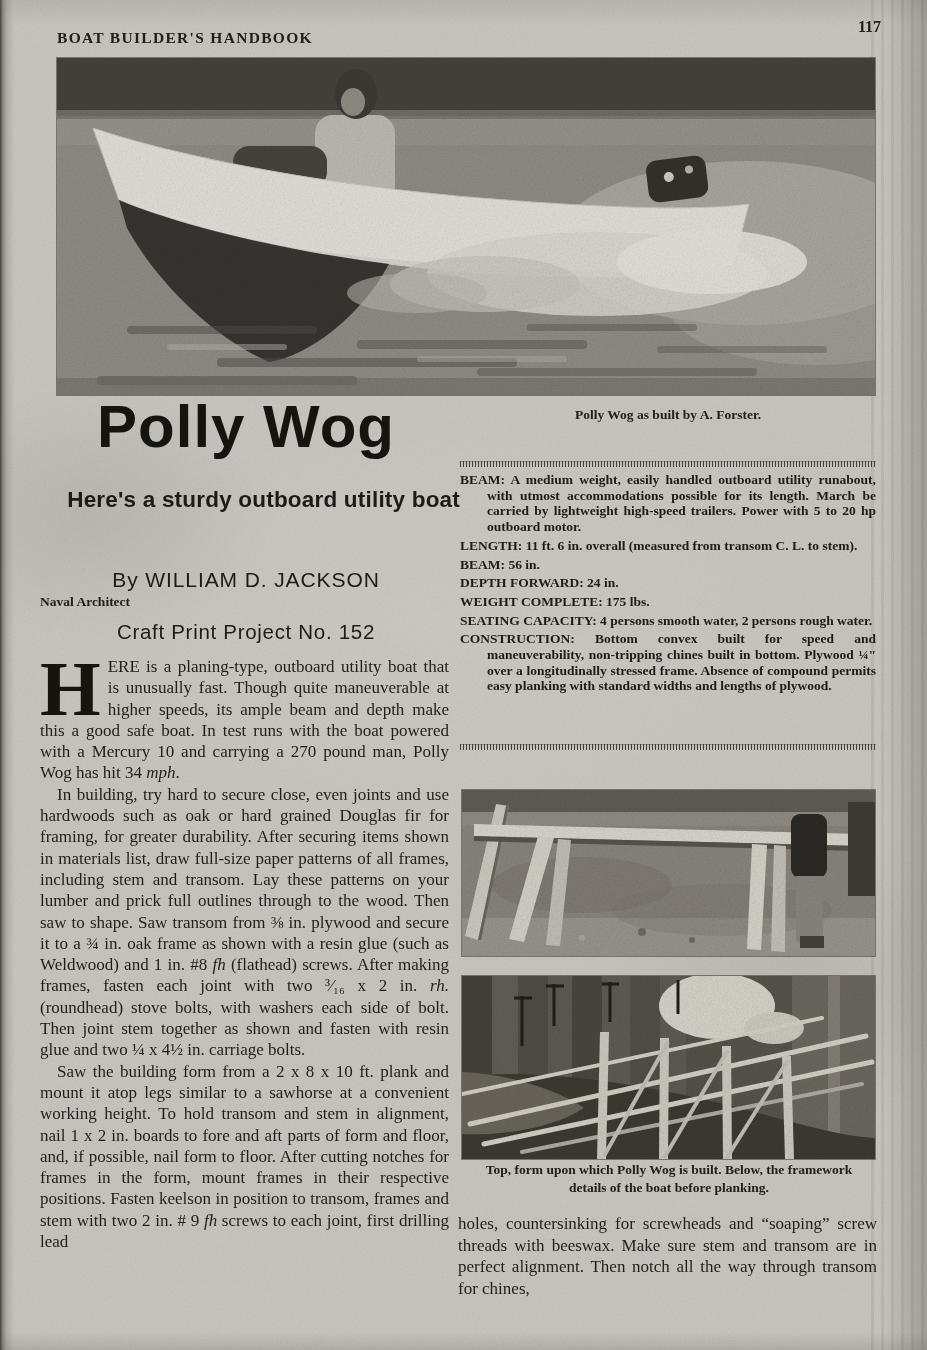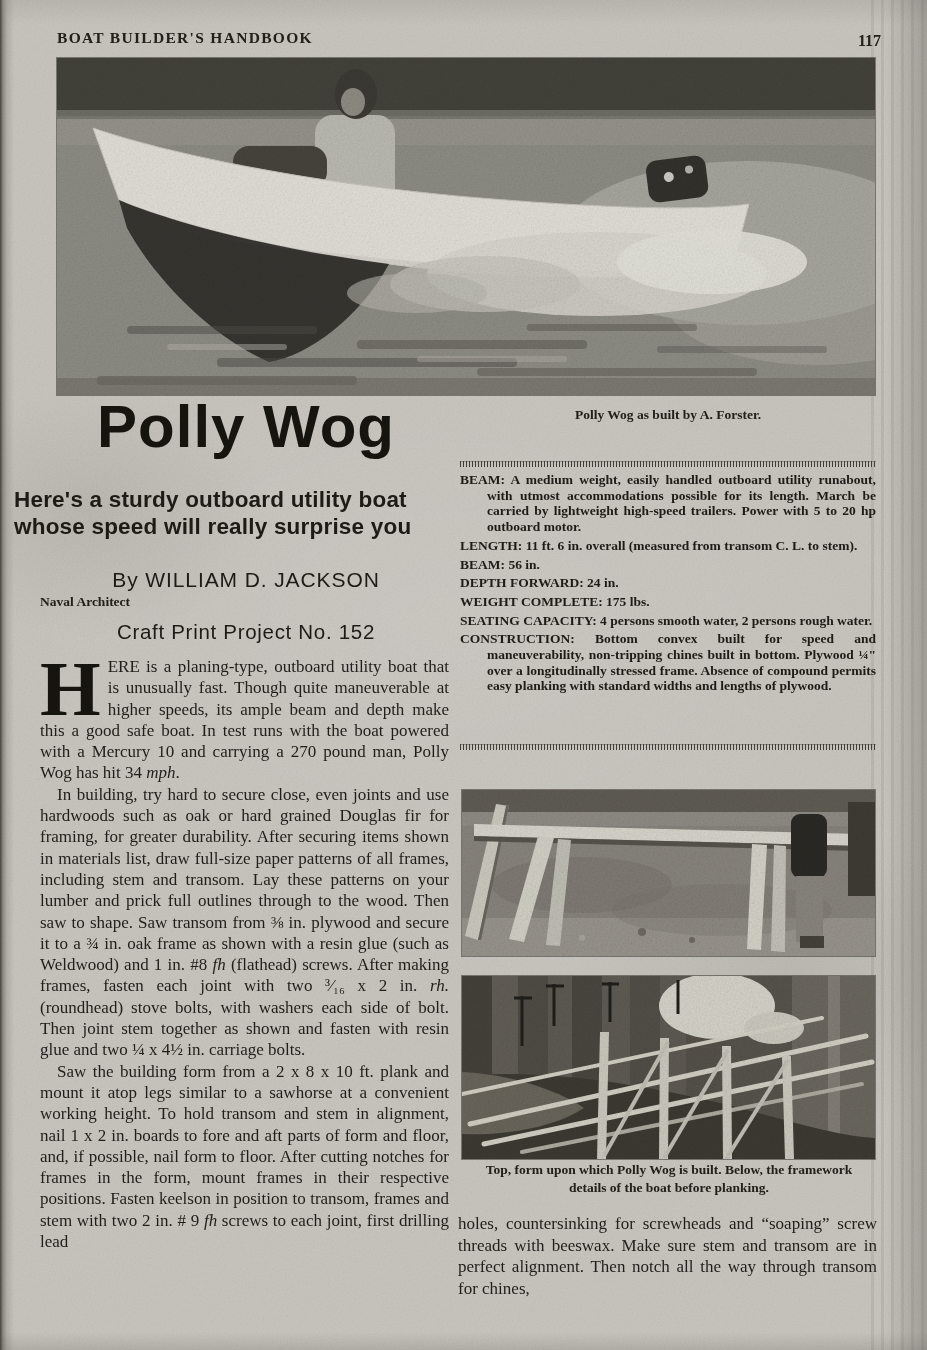--- a/index.html
+++ b/index.html
@@ -19,36 +19,36 @@
   .edge-right{position:absolute;right:0;top:0;bottom:0;width:56px;
     background:
       repeating-linear-gradient(90deg, rgba(88,86,80,0.12) 0 3px, rgba(0,0,0,0) 3px 10px),
       linear-gradient(270deg, rgba(70,68,63,0.28), rgba(0,0,0,0) 75%);}
   .edge-bottom{position:absolute;left:0;right:0;bottom:0;height:18px;
     background:linear-gradient(0deg, rgba(80,78,72,0.18), rgba(0,0,0,0));}
   .grain-overlay{position:absolute;left:0;top:0;width:927px;height:1350px;pointer-events:none;}
 
   .header-title{position:absolute;left:57px;top:29px;width:818px;text-align:left;
     font-weight:bold;font-size:15.5px;letter-spacing:1.3px;color:#23201b;}
-  .page-number{position:absolute;top:32px;right:46px;font-weight:bold;font-size:16px;color:#23201b;}
+  .page-number{position:absolute;top:18px;right:46px;font-weight:bold;font-size:16px;color:#23201b;}
 
   .photo{position:absolute;box-shadow:0 0 0 1px rgba(55,53,48,0.55);}
   .photo svg{display:block;width:100%;height:100%;}
   .photo-main{left:57px;top:58px;width:818px;height:337px;}
   .photo-a{left:462px;top:790px;width:413px;height:166px;}
   .photo-b{left:462px;top:976px;width:413px;height:183px;}
 
   .caption{font-weight:bold;font-size:13.5px;line-height:1.3;color:#23201b;text-align:center;}
   .caption-main{position:absolute;left:460px;top:406px;width:416px;}
   .caption-b{position:absolute;left:468px;top:1161px;width:402px;}
 
   .sans{font-family:"Liberation Sans","DejaVu Sans",sans-serif;}
   .title{position:absolute;left:40px;top:397px;width:412px;text-align:center;
     font-weight:bold;font-size:60px;line-height:1;letter-spacing:1px;color:#16140f;}
-  .subtitle{position:absolute;left:14px;top:487px;width:424px;text-align:left;
+  .subtitle{position:absolute;left:36px;top:487px;width:424px;text-align:right;
     font-weight:bold;font-size:22.5px;line-height:1.18;letter-spacing:0.2px;color:#1d1b16;}
   .byline{position:absolute;left:40px;top:568px;width:412px;text-align:center;
     font-weight:normal;font-size:21px;letter-spacing:0.9px;color:#1d1b16;}
   .byline-role{position:absolute;left:40px;top:594px;width:412px;text-align:left;
     font-weight:bold;font-size:13.5px;color:#23201b;}
   .project{position:absolute;left:40px;top:620px;width:412px;text-align:center;
     font-weight:normal;font-size:20.5px;letter-spacing:0.7px;color:#1d1b16;}
 
   .body-col{position:absolute;left:40px;top:656px;width:409px;
     font-size:17px;line-height:21.3px;text-align:justify;}
@@ -138,21 +138,20 @@
       <rect x="0" y="320" width="818" height="17" fill="#6e6c65" opacity="0.55"></rect>
       <rect width="818" height="337" filter="url(#paperNoise)" opacity="0.26" style="mix-blend-mode:multiply"></rect>
     </svg>
   </div>
 
   <div class="caption caption-main">Polly Wog as built by A. Forster.</div>
 
   <div class="title sans">Polly Wog</div>
   <div class="subtitle sans">
     <div>Here's a sturdy outboard utility boat</div>
-    <div>whose speed will really surprise you</div>
   </div>
   <div class="byline sans">By WILLIAM D. JACKSON</div>
   <div class="byline-role">Naval Architect</div>
   <div class="project sans">Craft Print Project No. 152</div>
 
   <div class="body-col">
     <p><span class="dropcap">H</span><span><span>ERE is a planing-type, outboard utility boat that is unusually fast.  Though quite maneuverable at higher speeds, its ample beam and depth make this a good safe boat.  In test runs with the boat powered with a Mercury 10 and carrying a 270 pound man, Polly Wog has hit 34 </span><i>mph</i><span>.</span></span></p>
     <p class="indent"><span>In building, try hard to secure close, even joints and use hardwoods such as oak or hard grained Douglas fir for framing, for greater durability.  After securing items shown in materials list, draw full-size paper patterns of all frames, including stem and transom.  Lay these patterns on your lumber and prick full outlines through to the wood.  Then saw to shape.  Saw transom from ⅜ in. plywood and secure it to a ¾ in. oak frame as shown with a resin glue (such as Weldwood) and 1 in. #8 </span><i>fh</i><span> (flathead) screws.  After making frames, fasten each joint with two ³⁄₁₆ x 2 in. </span><i>rh.</i><span> (roundhead) stove bolts, with washers each side of bolt.  Then joint stem together as shown and fasten with resin glue and two ¼ x 4½ in. carriage bolts.</span></p>
     <p class="indent"><span>Saw the building form from a 2 x 8 x 10 ft. plank and mount it atop legs similar to a sawhorse at a convenient working height.  To hold transom and stem in alignment, nail 1 x 2 in. boards to fore and aft parts of form and floor, and, if possible, nail form to floor.  After cutting notches for frames in the form, mount frames in their respective positions.  Fasten keelson in position to transom, frames and stem with two 2 in. # 9 </span><i>fh</i><span> screws to each joint, first drilling lead</span></p>
   </div>

